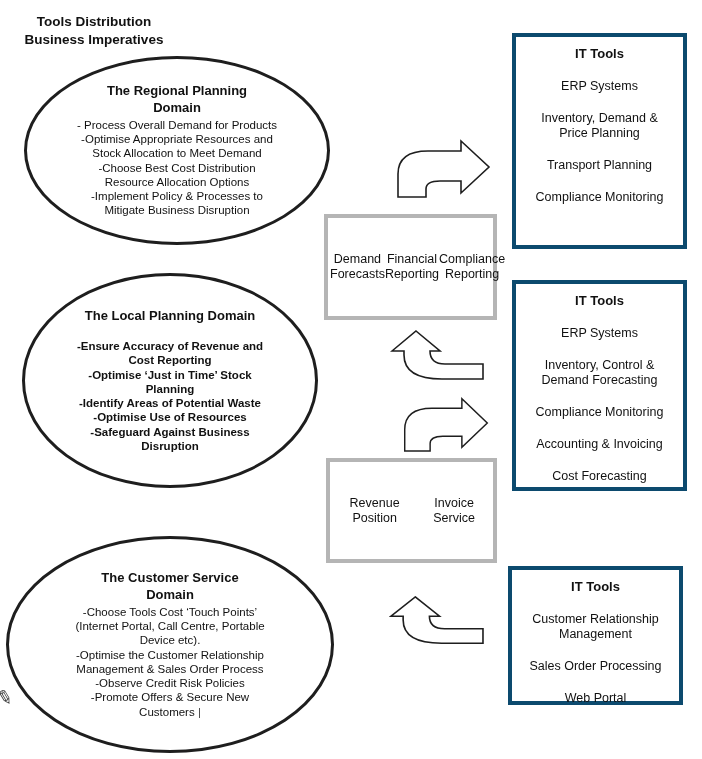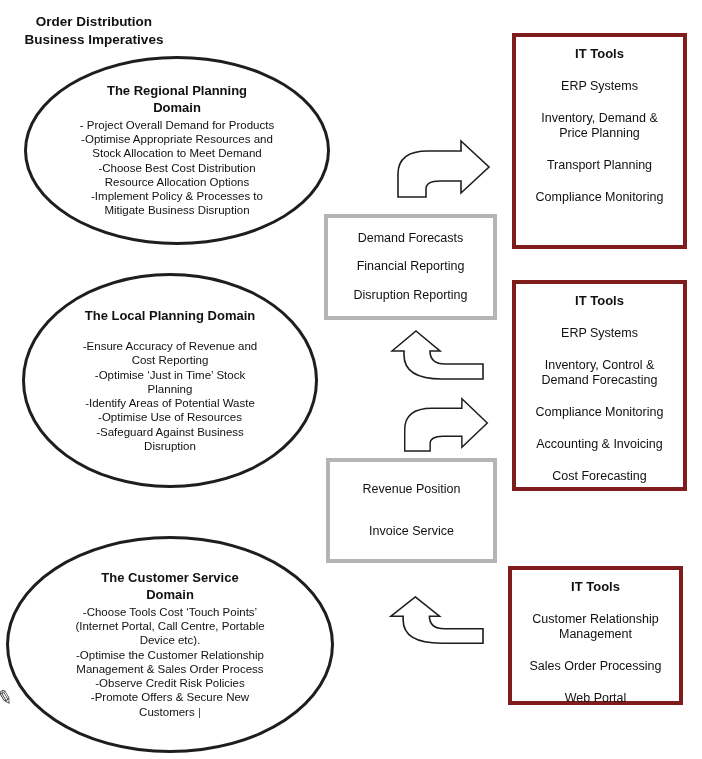--- a/index.html
+++ b/index.html
@@ -16,33 +16,33 @@
   
   .domain-ellipse{
     position:absolute;border:3px solid #1e1e1e;border-radius:50%;
     display:flex;flex-direction:column;justify-content:center;align-items:center;
     box-sizing:border-box;text-align:center;background:#fff;
   }
   .domain-ellipse .heading{font-weight:bold;font-size:13px;line-height:1.25;}
   .domain-ellipse .items{font-size:11.5px;line-height:1.24;margin-top:2px;}
   .e1{left:24px;top:56px;width:306px;height:189px;padding:0 26px;}
   .e2{left:22px;top:273px;width:296px;height:215px;padding:0 24px;}
-  .e2 .items{margin-top:15px;}
+  .e2 .items{margin-top:15px;font-weight:bold;}
   .e3{left:6px;top:536px;width:328px;height:217px;padding:0 34px;}
   
   .flow-box{
     position:absolute;border:4px solid #b5b5b5;box-sizing:border-box;background:#fff;
-    display:flex;flex-direction:column;justify-content:space-around;align-items:center;
+    display:flex;flex-direction:row;justify-content:space-around;align-items:center;
     text-align:center;font-size:12.5px;line-height:1.2;padding:6px 2px;
   }
   .fboxA{left:324px;top:214px;width:173px;height:106px;}
   .fboxB{left:326px;top:458px;width:171px;height:105px;}
   
   .it-box{
-    position:absolute;border:4px solid #7f1d1d;box-sizing:border-box;background:#fff;
+    position:absolute;border:4px solid #0c4a6e;box-sizing:border-box;background:#fff;
     display:flex;flex-direction:column;align-items:center;text-align:center;
     font-size:12.5px;line-height:1.2;padding-top:9px;
   }
   .it-box .it-title{font-weight:bold;font-size:13px;margin-bottom:17px;}
   .it-box .it-item{margin-bottom:17px;}
   .it1{left:512px;top:33px;width:175px;height:216px;}
   .it2{left:512px;top:280px;width:175px;height:211px;}
   .it3{left:508px;top:566px;width:175px;height:139px;}
   
   .arrow{position:absolute;}
@@ -57,29 +57,29 @@
     position:absolute;left:-3px;top:686px;font-size:19px;color:#3a3a3a;
     transform:rotate(14deg);
   }
 </style>
 </head>
 <body>
 
 <div class="canvas">
 
   <div class="diagram-title">
-    <div class="txt">Order Distribution</div>
+    <div class="txt">Tools Distribution</div>
     <div class="txt">Business Imperatives</div>
   </div>
 
   <div class="domain-ellipse e1">
     <div class="heading txt">The Regional Planning
 Domain</div>
     <div class="items">
-      <div class="txt">- Project Overall Demand for Products</div>
+      <div class="txt">- Process Overall Demand for Products</div>
       <div class="txt">-Optimise Appropriate Resources and
 Stock Allocation to Meet Demand</div>
       <div class="txt">-Choose Best Cost Distribution
 Resource Allocation Options</div>
       <div class="txt">-Implement Policy &amp; Processes to
 Mitigate Business Disruption</div>
     </div>
   </div>
 
   <div class="domain-ellipse e2">
@@ -107,21 +107,21 @@
 Management &amp; Sales Order Process</div>
       <div class="txt">-Observe Credit Risk Policies</div>
       <div><span class="txt">-Promote Offers &amp; Secure New
 Customers </span><span class="caret">|</span></div>
     </div>
   </div>
 
   <div class="flow-box fboxA">
     <div class="txt">Demand Forecasts</div>
     <div class="txt">Financial Reporting</div>
-    <div class="txt">Disruption Reporting</div>
+    <div class="txt">Compliance Reporting</div>
   </div>
 
   <div class="flow-box fboxB">
     <div class="txt">Revenue Position</div>
     <div class="txt">Invoice Service</div>
   </div>
 
   <div class="it-box it1">
     <div class="it-title txt">IT Tools</div>
     <div class="it-item txt">ERP Systems</div>

